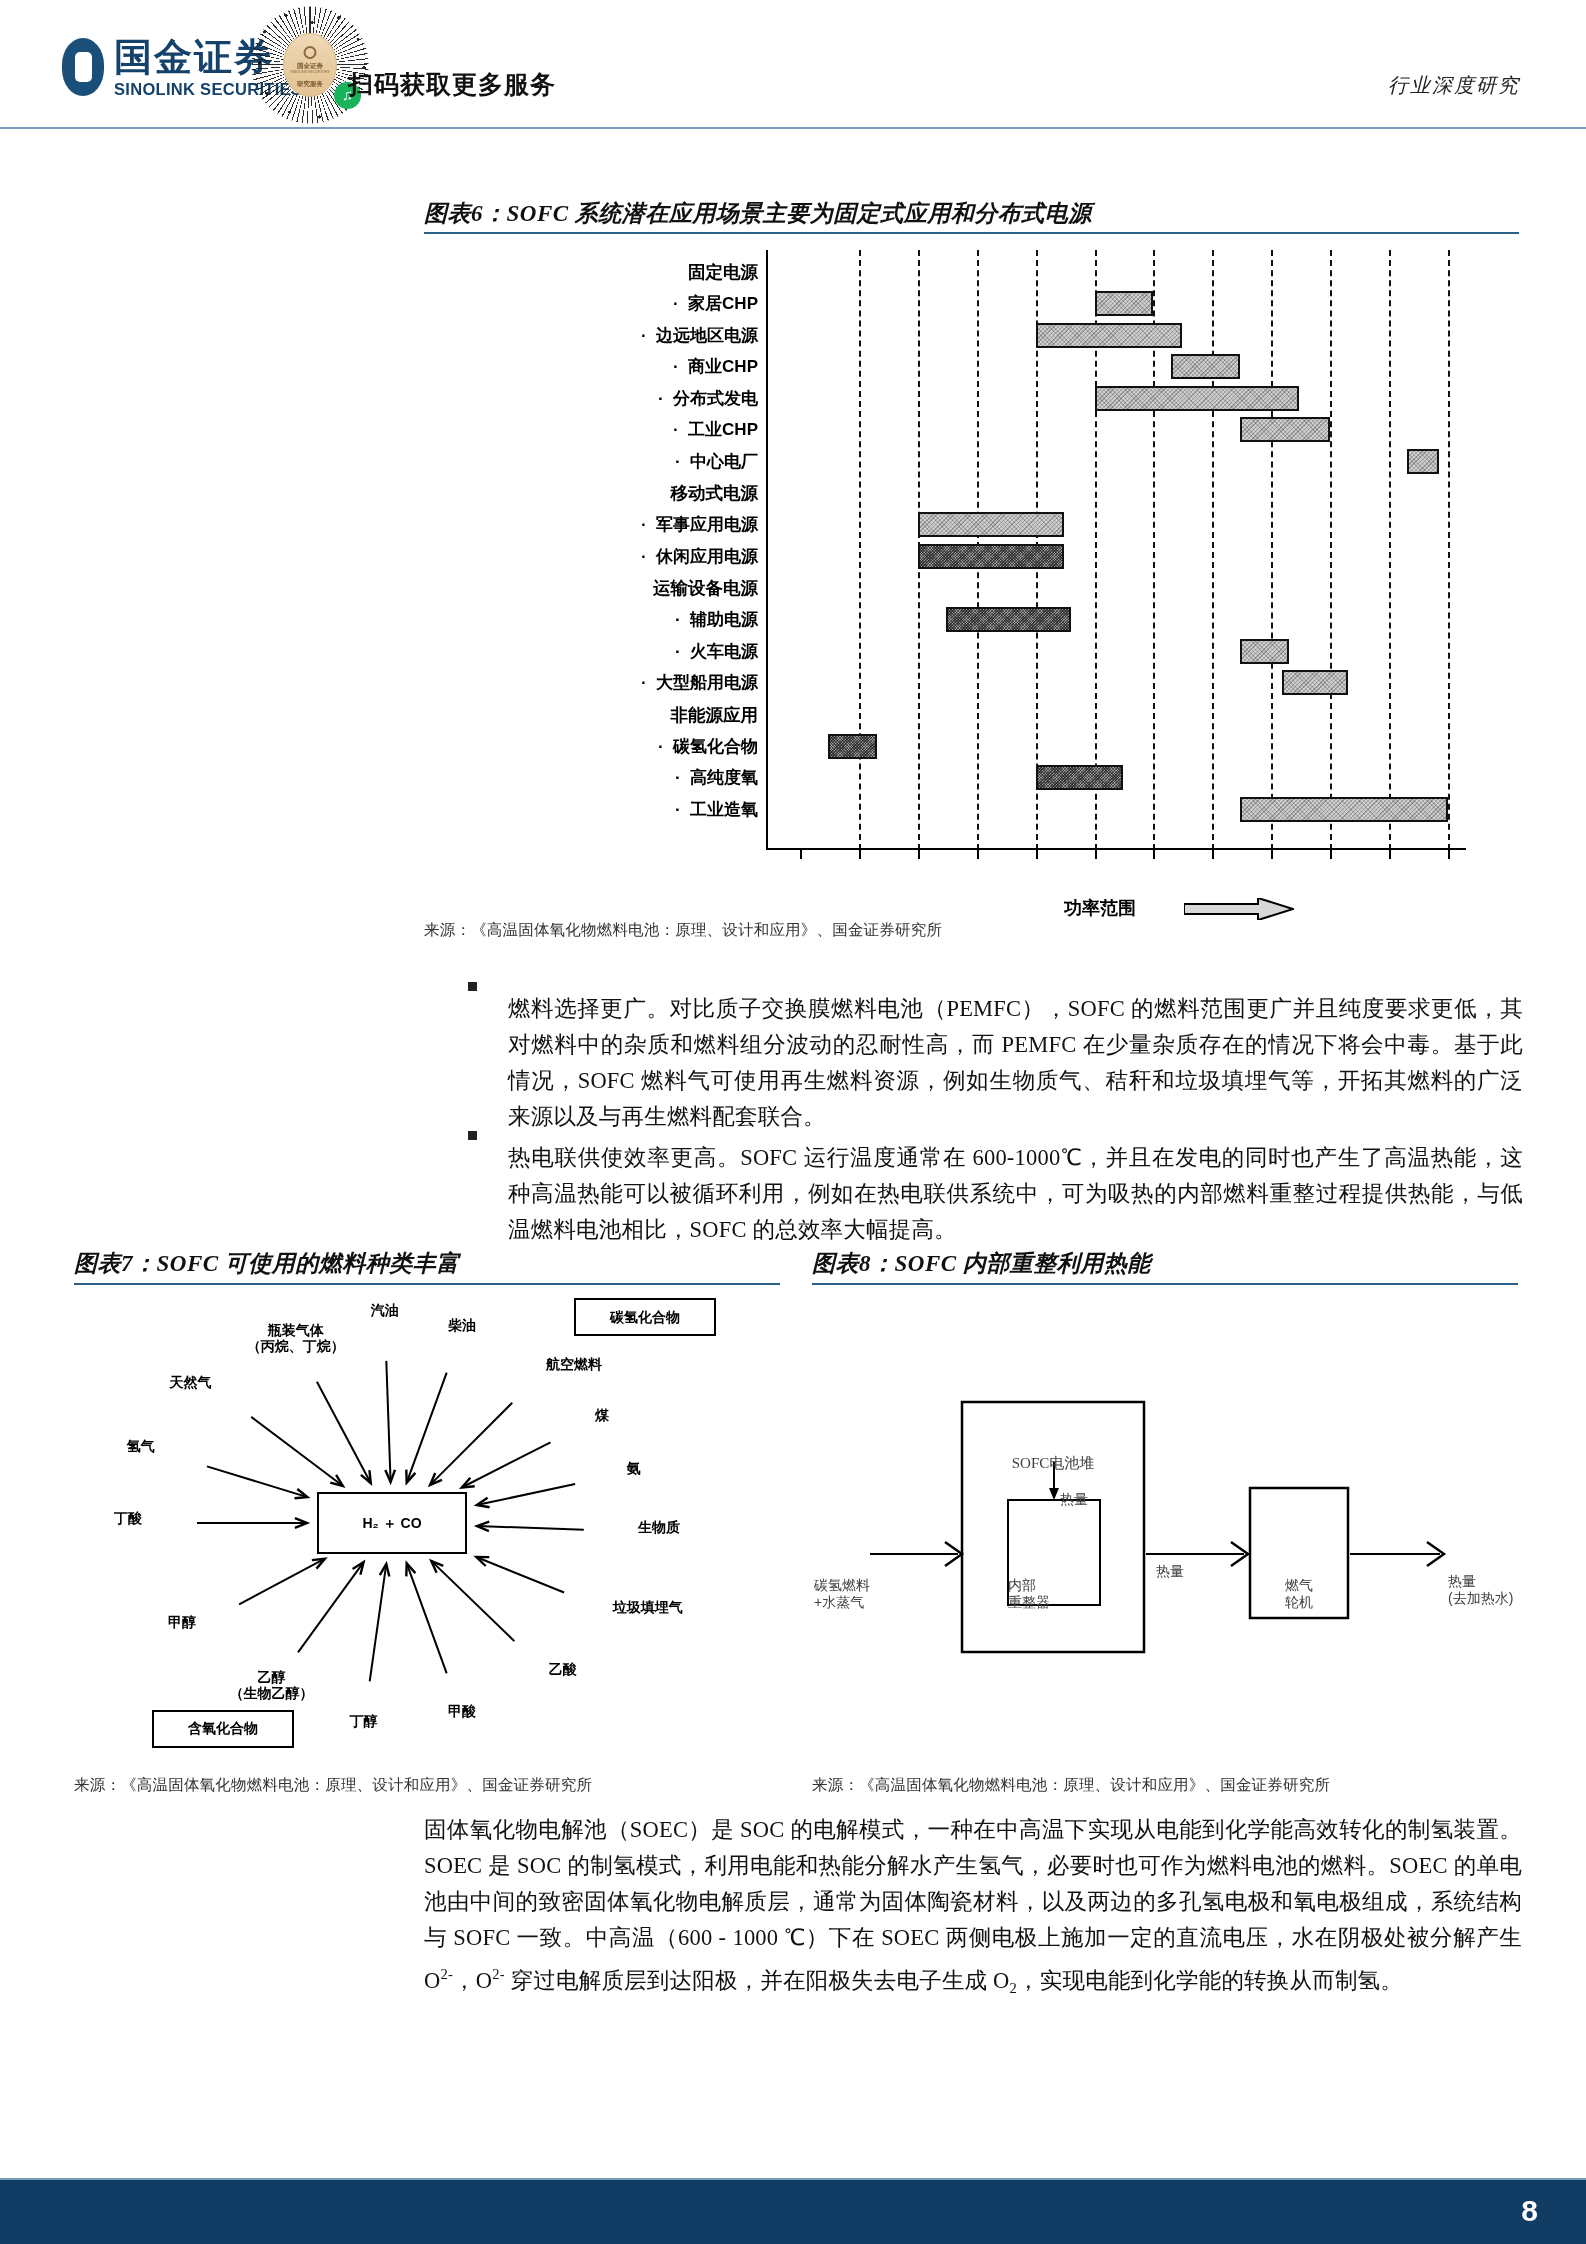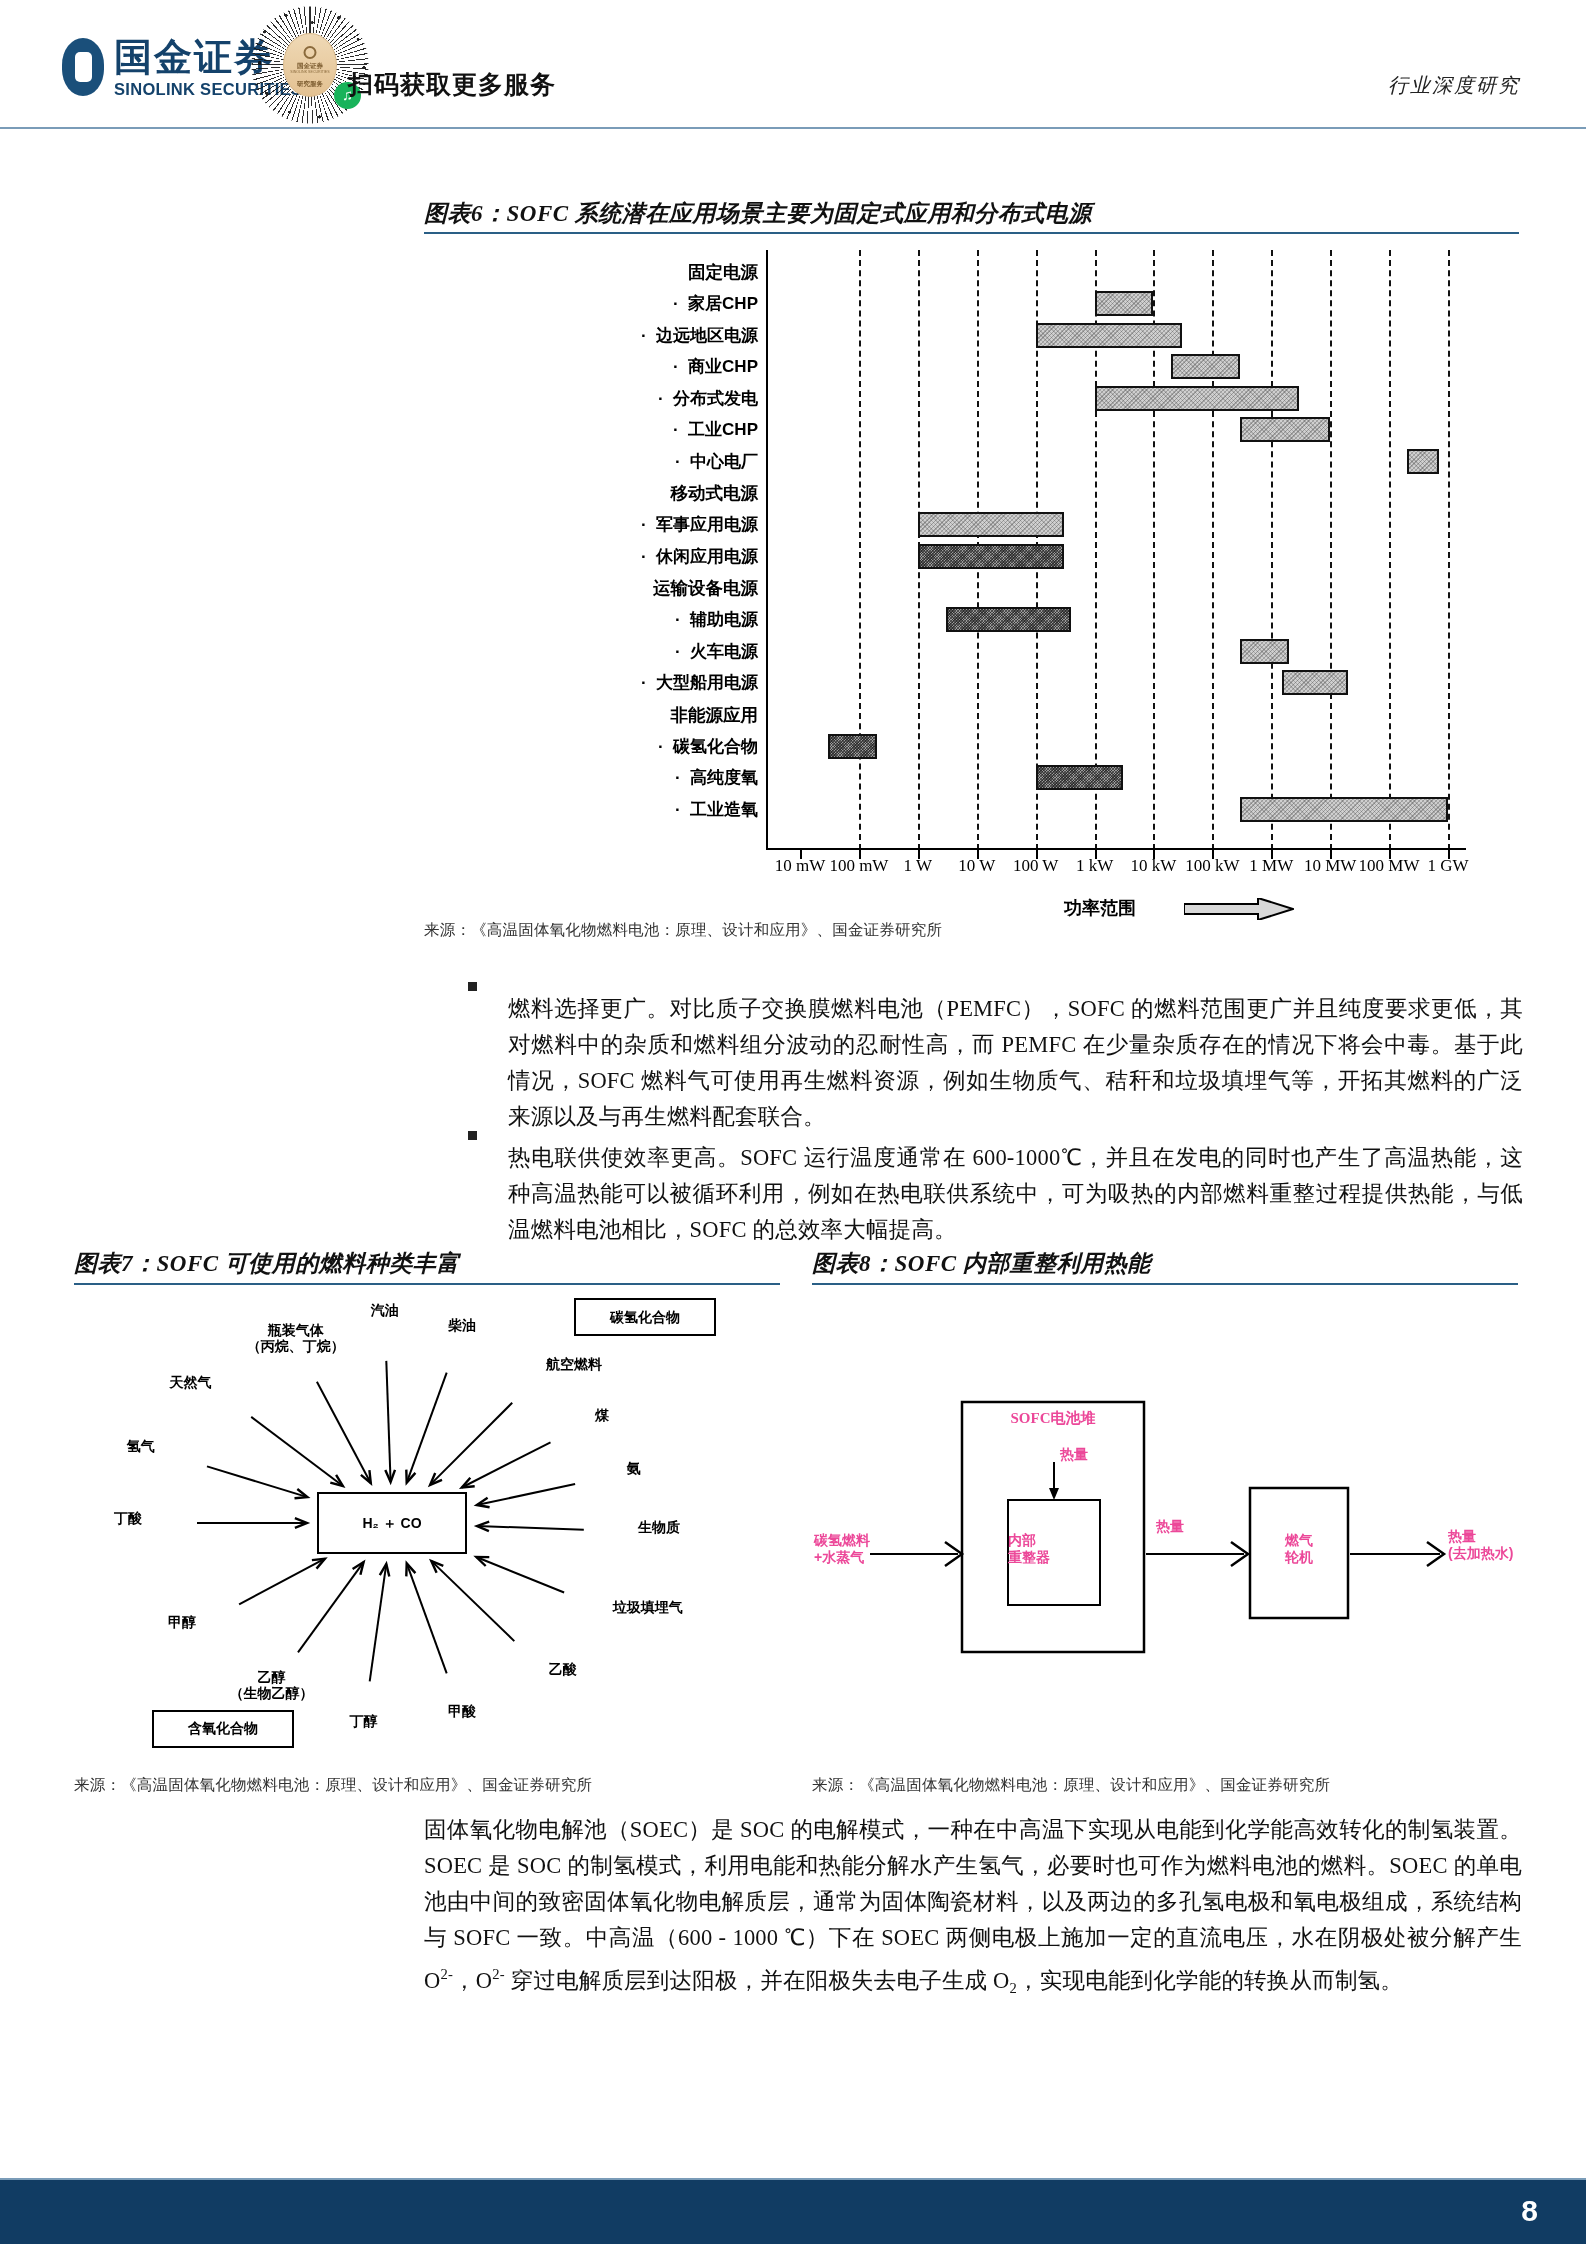--- a/index.html
+++ b/index.html
@@ -202,21 +202,21 @@
   #fig8-rule{ position:absolute; left:812px; top:1283px; width:706px; }
   #fig7-source{ position:absolute; left:74px; top:1775px; }
   #fig8-source{ position:absolute; left:812px; top:1775px; }
 
   #fig7-canvas{ position:absolute; left:74px; top:1292px; width:706px; height:470px; }
   #fig8-canvas{ position:absolute; left:812px; top:1292px; width:706px; height:470px; }
 
   .dg-label{
     position:absolute;
     font-family:"Liberation Sans", sans-serif;
-    font-weight:bold; font-size:14px; color:#ec4899; white-space:nowrap; line-height:17px;
+    font-weight:normal; font-size:14px; color:#404040; white-space:nowrap; line-height:17px;margin-top:45px;
   }
   .dg-box{
     position:absolute; border:2px solid #000; background:#fff;
     display:flex; align-items:center; justify-content:center; text-align:center;
     font-family:"Liberation Sans", sans-serif; font-weight:bold; font-size:14px; color:#000;
     line-height:18px;
   }
 
   
   .footer-bar{
@@ -332,34 +332,20 @@
       <div class="bar" title="工业CHP: 300 kW – 10 MW" style="left: 474.47px; width: 89.7114px; top: 167.25px;"></div>
       <div class="bar" title="中心电厂: 200 MW – 700 MW" style="left: 640.824px; width: 32.0506px; top: 198.75px;"></div>
       <div class="bar" title="军事应用电源: 1 W – 300 W" style="left: 151.818px; width: 145.925px; top: 262.25px;"></div>
       <div class="bar dark" title="休闲应用电源: 1 W – 300 W" style="left: 151.818px; width: 145.925px; top: 293.75px;"></div>
       <div class="bar dark" title="辅助电源: 3 W – 400 W" style="left: 179.925px; width: 125.178px; top: 357.25px;"></div>
       <div class="bar" title="火车电源: 300 kW – 2 MW" style="left: 474.47px; width: 48.5357px; top: 388.75px;"></div>
       <div class="bar" title="大型船用电源: 1.5 MW – 20 MW" style="left: 515.646px; width: 66.2691px; top: 420.25px;"></div>
       <div class="bar dark" title="氧传感器: 30 mW – 200 mW" style="left: 62.1068px; width: 48.5357px; top: 483.75px;"></div>
       <div class="bar dark" title="高纯度氧: 100 W – 3 kW" style="left: 269.636px; width: 87.0159px; top: 515.25px;"></div>
       <div class="bar" title="工业造氧: 300 kW – 1 GW" style="left: 474.47px; width: 207.53px; top: 546.75px;"></div>
-    </div>
-  <div class="xticklabels" id="chart-xticks">
-      <div class="xtl" style="left: 34px;">10 mW</div>
-      <div class="xtl" style="left: 92.9091px;">100 mW</div>
-      <div class="xtl" style="left: 151.818px;">1 W</div>
-      <div class="xtl" style="left: 210.727px;">10 W</div>
-      <div class="xtl" style="left: 269.636px;">100 W</div>
-      <div class="xtl" style="left: 328.545px;">1 kW</div>
-      <div class="xtl" style="left: 387.455px;">10 kW</div>
-      <div class="xtl" style="left: 446.364px;">100 kW</div>
-      <div class="xtl" style="left: 505.273px;">1 MW</div>
-      <div class="xtl" style="left: 564.182px;">10 MW</div>
-      <div class="xtl" style="left: 623.091px;">100 MW</div>
-      <div class="xtl" style="left: 682px;">1 GW</div>
     </div>
   <div class="power-label">功率范围</div>
   <div class="power-arrow">
     <svg width="110" height="22" viewBox="0 0 110 22">
       <path d="M0 6 H74 V0 L109 11 L74 22 V16 H0 Z" fill="#d8d8d8" stroke="#000" stroke-width="2"></path>
     </svg>
   </div>
 </div>
 
 <div class="source" id="fig6-source">来源：《高温固体氧化物燃料电池：原理、设计和应用》、国金证券研究所</div>

